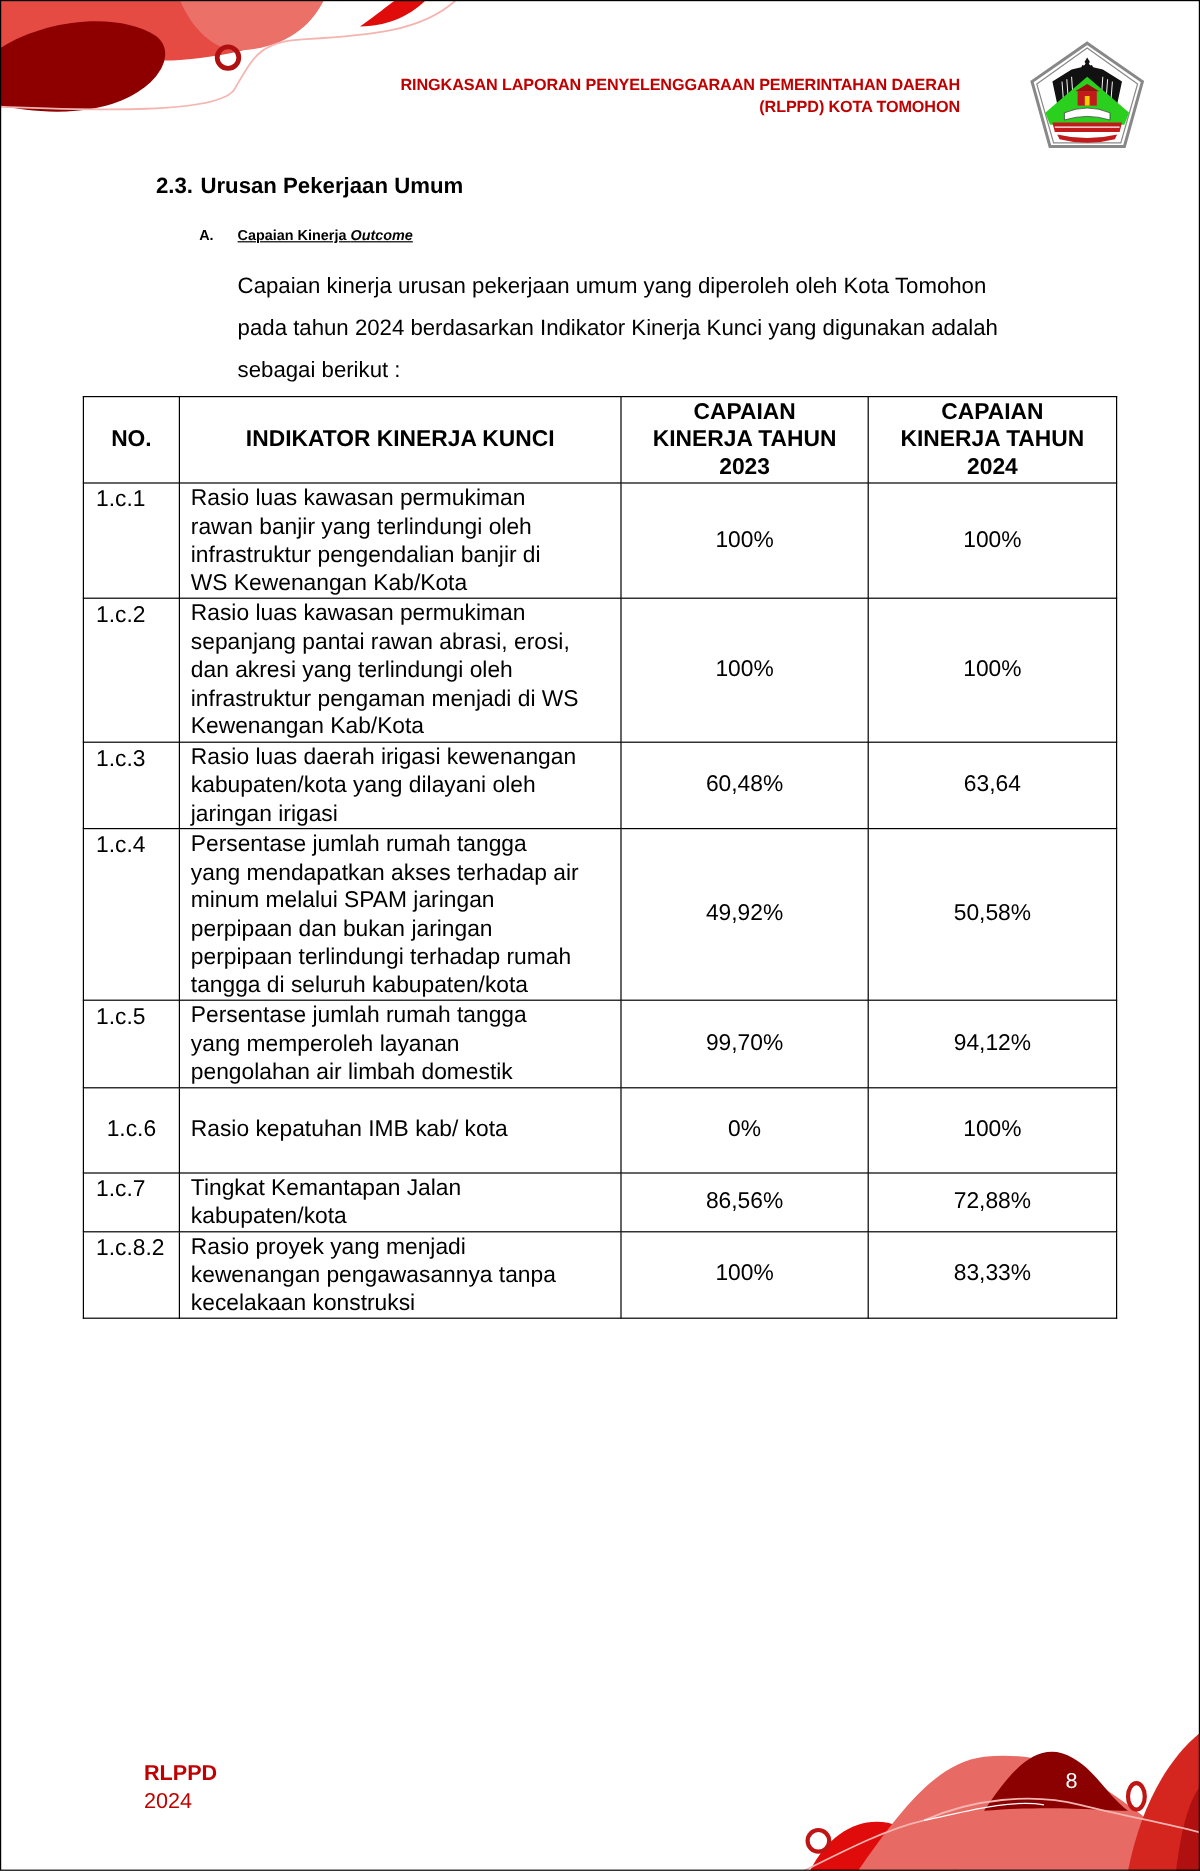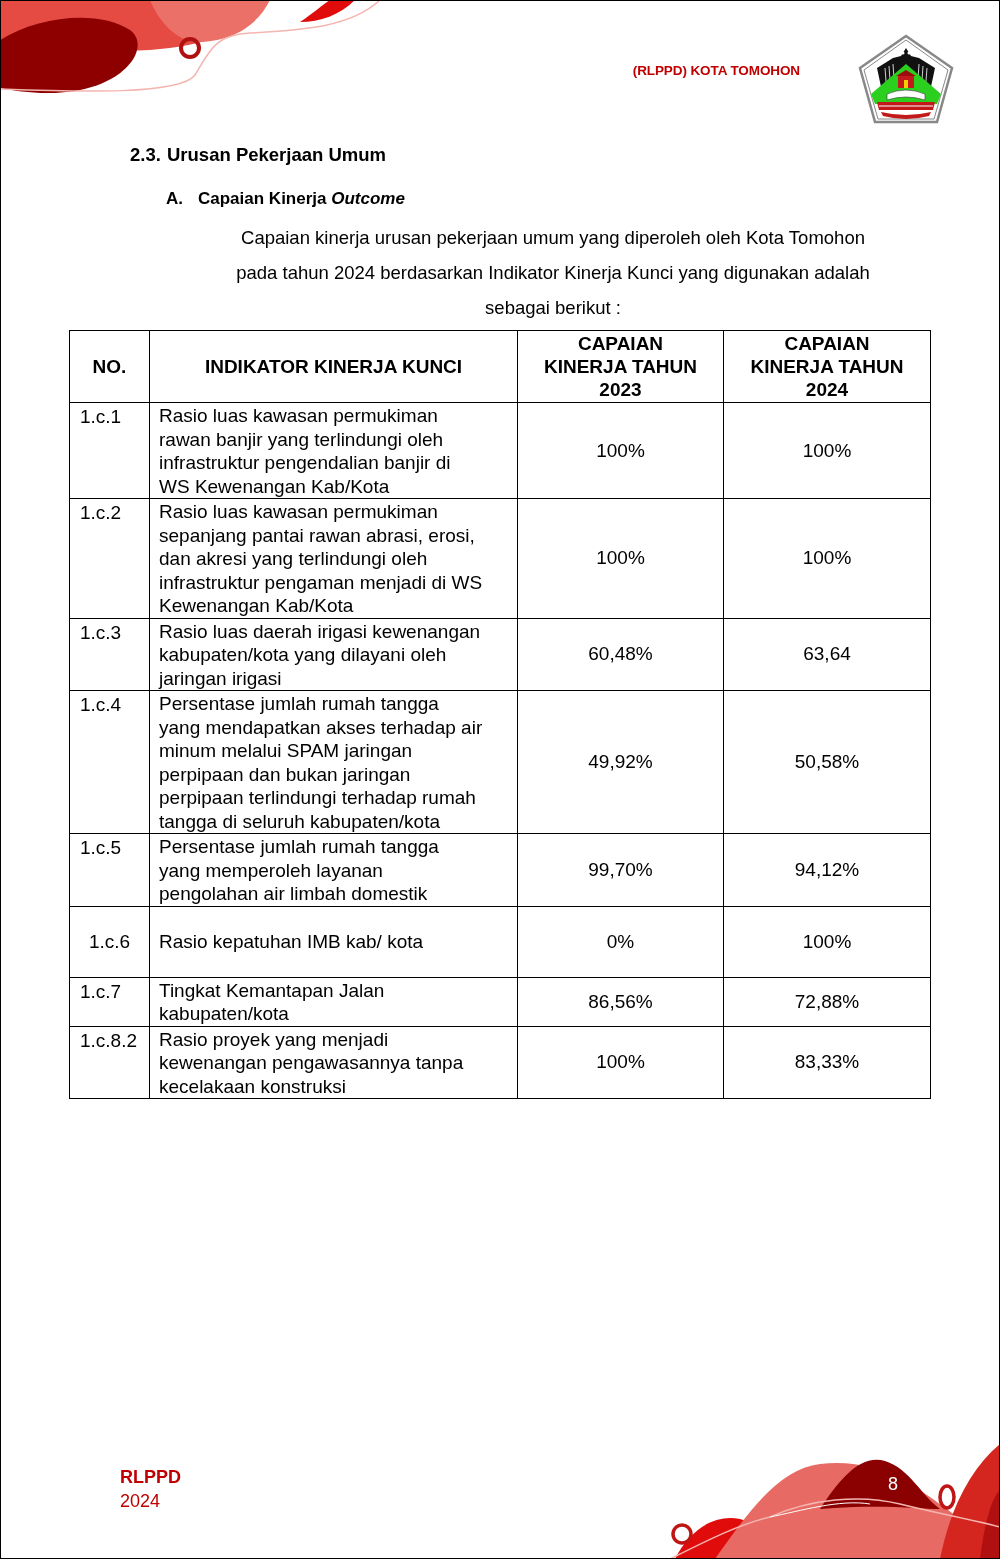--- a/index.html
+++ b/index.html
@@ -20,26 +20,26 @@
     color: #c00000; font-weight: bold; font-size: 13.5px; line-height: 18px;
     letter-spacing: -0.1px;
   }
   .logo { position: absolute; left: 857px; top: 34px; width: 98px; height: 90px; }
 
   .section-heading {
     position: absolute; left: 130px; top: 144px; font-size: 18.5px; font-weight: bold;
   }
   .section-heading .num { display: inline-block; width: 37px; }
   .sub-heading {
-    position: absolute; left: 166px; top: 189px; font-size: 17px; font-weight: bold;
+    position: absolute; left: 166px; top: 189px; font-size: 12px; font-weight: bold; text-decoration: underline;
   }
   .sub-heading .letter { display: inline-block; width: 32px; }
   .intro {
     position: absolute; left: 198px; top: 220px; width: 710px;
-    font-size: 18.5px; line-height: 35px; text-align: center;
+    font-size: 18.5px; line-height: 35px;
   }
 
   table.kpi {
     position: absolute; left: 69px; top: 330px; width: 861px;
     border-collapse: collapse; table-layout: fixed;
     font-size: 19px;
   }
   table.kpi th, table.kpi td { border: 1.5px solid #000; padding: 0; vertical-align: top; }
   table.kpi th {
     font-weight: bold; text-align: center; vertical-align: middle;
@@ -67,20 +67,21 @@
 <svg class="deco-top" viewBox="0 0 400 100" preserveAspectRatio="none">
   <path d="M0,0 L270,0 C250,25 220,45 150,50 C90,55 40,20 0,40 Z" fill="#e54b43"></path>
   <path d="M150,0 L270,0 C260,20 240,40 200,42 C180,43 160,25 150,0 Z" fill="#ea7068"></path>
   <path d="M0,40 C40,15 100,10 130,30 C150,45 130,80 80,90 C50,96 20,92 0,88 Z" fill="#8e0000"></path>
   <path d="M330,0 L355,0 C340,15 320,22 300,22 C315,12 322,5 330,0 Z" fill="#e00b0b"></path>
   <path d="M0,89 C80,92 180,95 195,75 C210,50 215,35 250,33 C300,30 350,28 380,0" fill="none" stroke="#f4b5b0" stroke-width="1.5"></path>
   <circle cx="190" cy="48" r="9" fill="none" stroke="#b01010" stroke-width="4"></circle>
 </svg>
 
 <div class="header-title">
+  <div>RINGKASAN LAPORAN PENYELENGGARAAN PEMERINTAHAN DAERAH</div>
   <div>(RLPPD) KOTA TOMOHON</div>
 </div>
 
 <svg class="logo" viewBox="0 0 98 90">
   <polygon points="49,2 95,34 80,88 18,88 3,34" fill="#fff" stroke="#888" stroke-width="2.5"></polygon>
   <polygon points="49,6 91,36 77,85 21,85 7,36" fill="#fff" stroke="#888" stroke-width="1"></polygon>
   <path d="M20,34 L36,24 L44,22 L49,14 L54,22 L62,24 L78,34 L72,62 L26,62 Z" fill="#111"></path>
   <g stroke="#fff" stroke-width="0.8">
     <line x1="28" y1="34" x2="30" y2="60"></line>
       <line x1="32" y1="32" x2="34" y2="60"></line>

